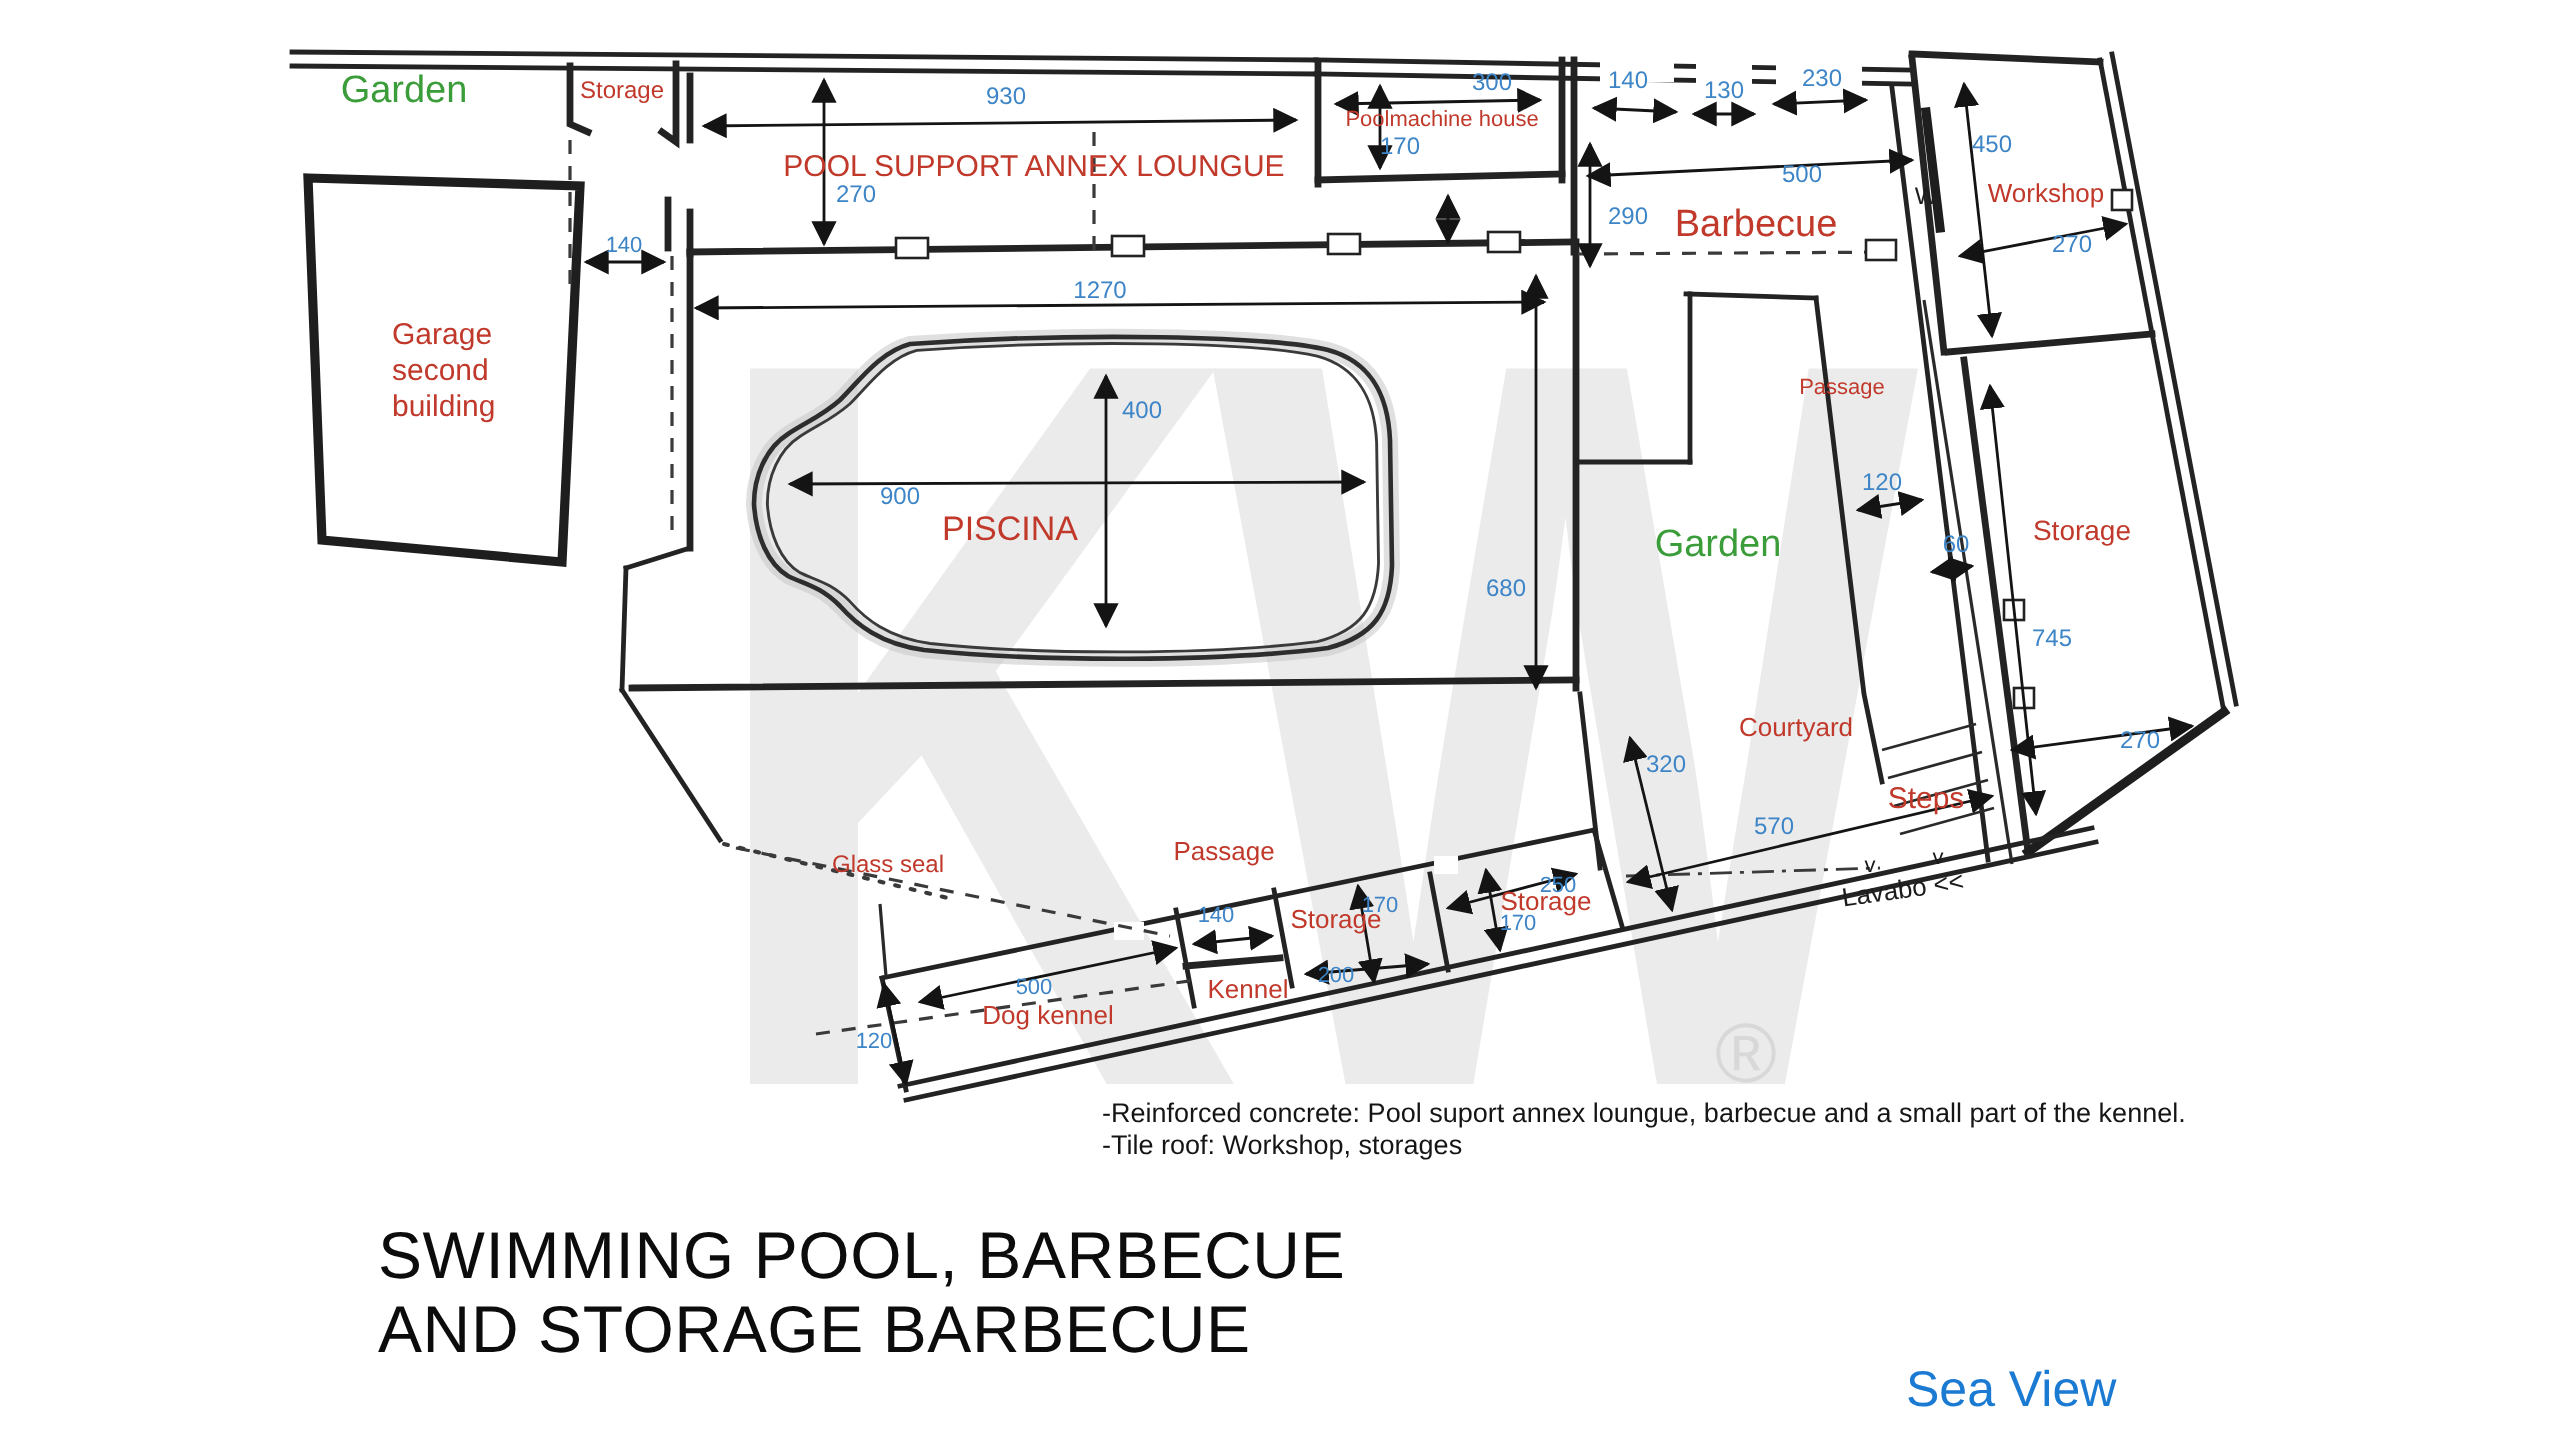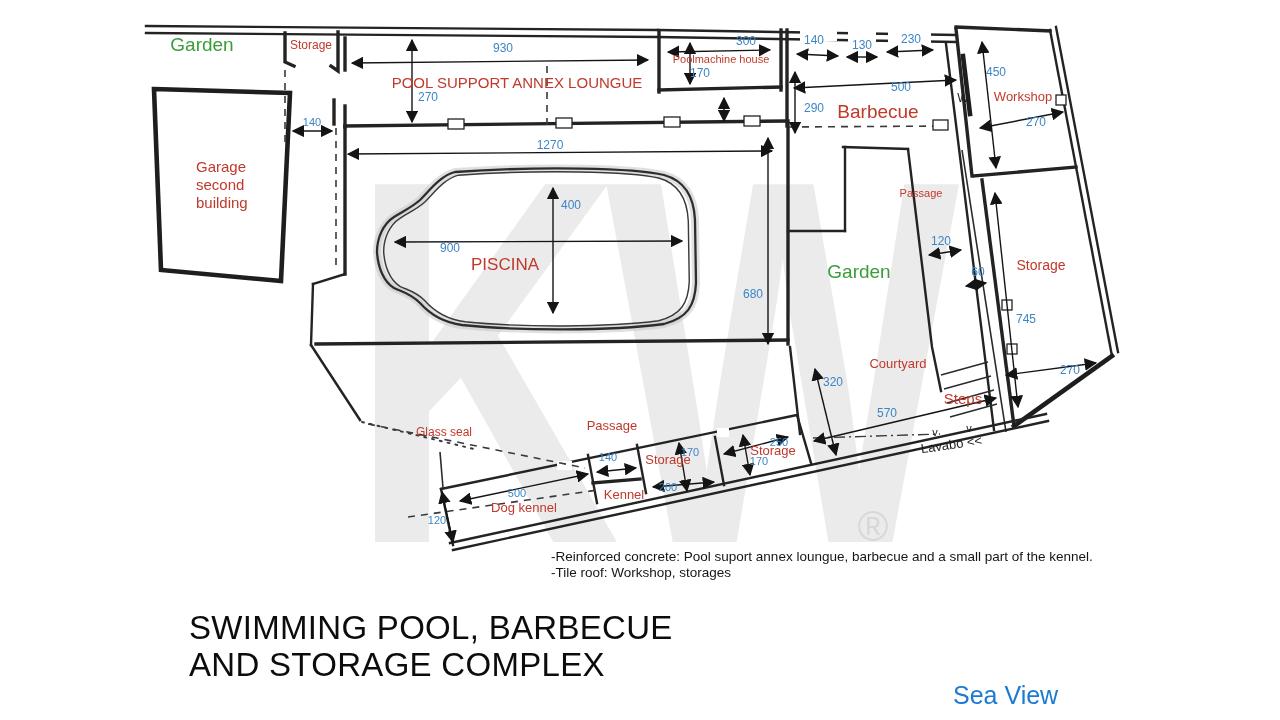--- a/index.html
+++ b/index.html
@@ -236,17 +236,17 @@
       </g>
   </svg>
 
   <div class="notes">
     <div>-Reinforced concrete: Pool suport annex loungue, barbecue and a small part of the kennel.</div>
     <div>-Tile roof: Workshop, storages</div>
   </div>
 
   <div class="title">
     <div>SWIMMING POOL, BARBECUE</div>
-    <div>AND STORAGE COMPLEX</div>
+    <div>AND STORAGE BARBECUE</div>
   </div>
 
   <div class="seaview">Sea View</div>
 </div>
 
 </body></html>

